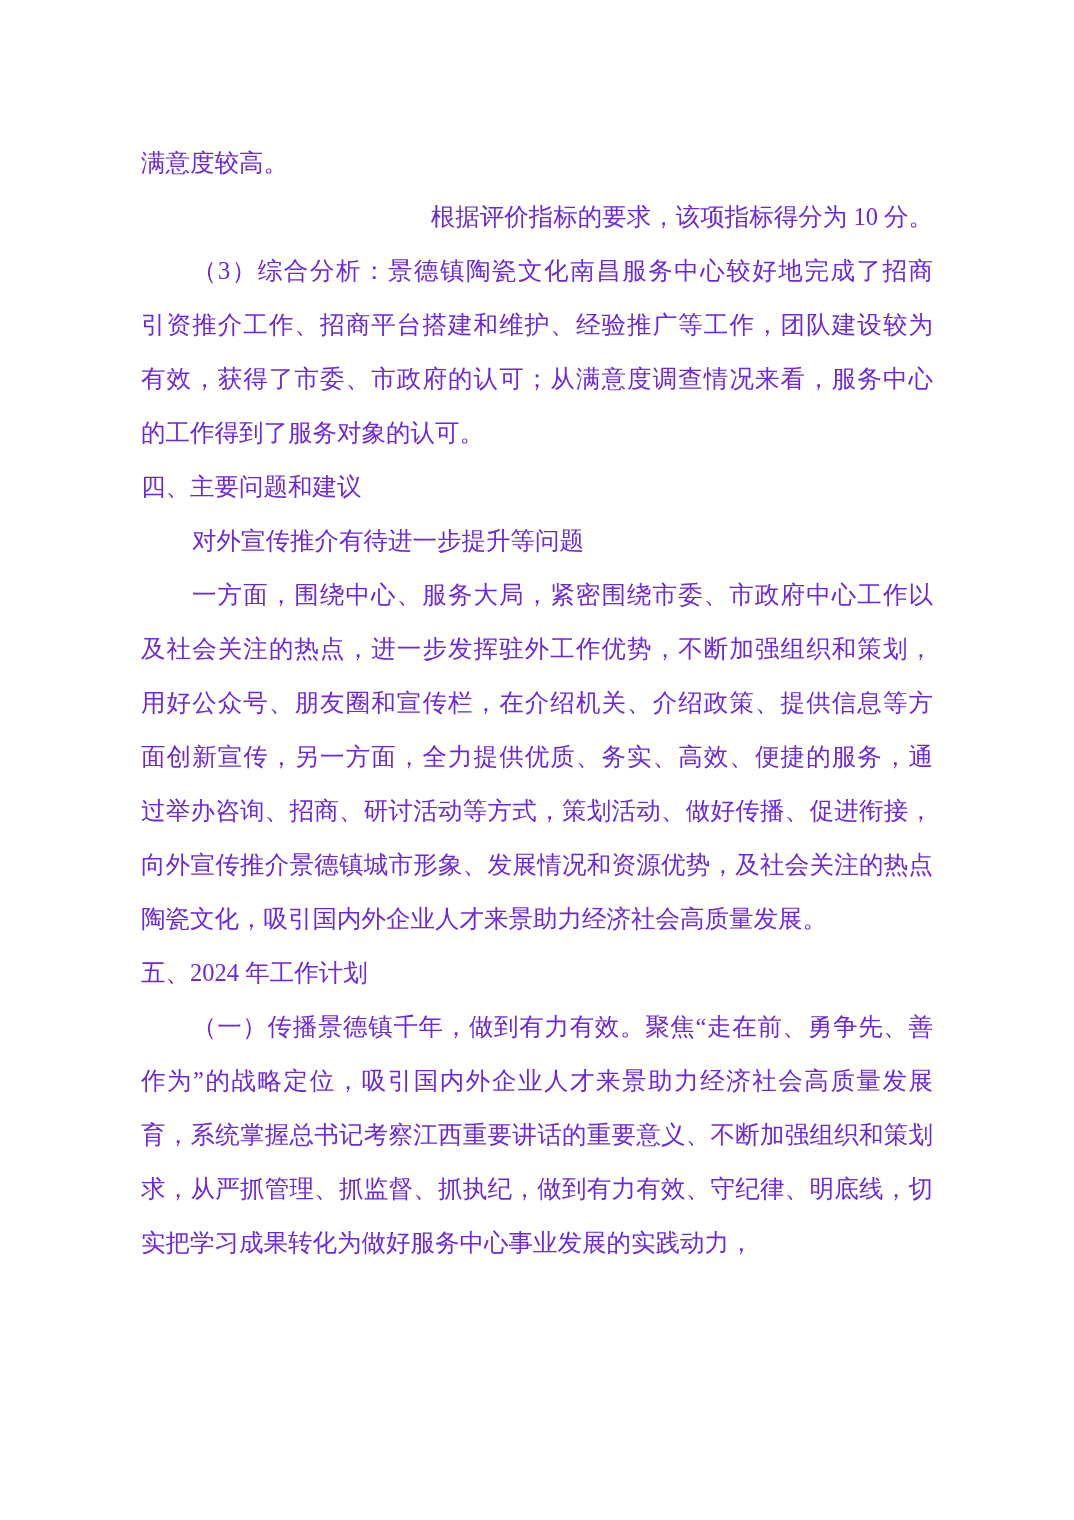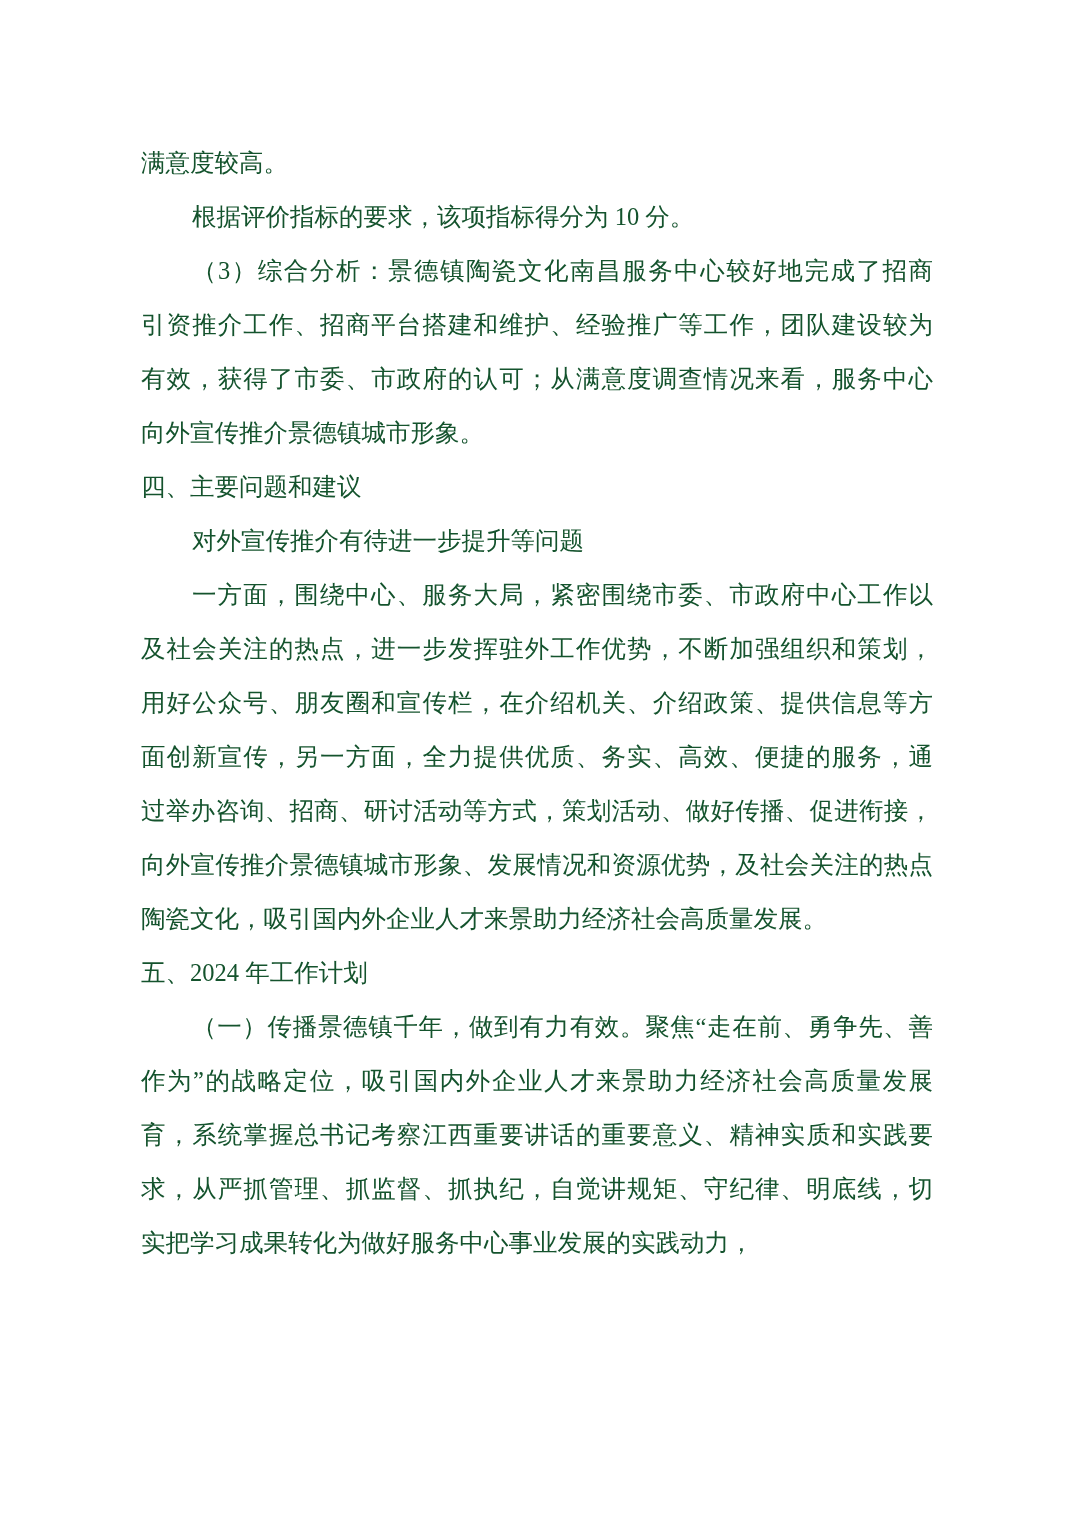--- a/index.html
+++ b/index.html
@@ -1,76 +1,76 @@
 <!DOCTYPE html>
 <html lang="zh"><head>
 <meta charset="utf-8">
 <style>
   html, body { margin: 0; padding: 0; background: #ffffff; }
   .page {
     position: relative;
     width: 1074px;
     height: 1360px;
     background: #ffffff;
-    color: #14532d;
+    color: #6d28d9;
     font-family: "Liberation Serif", "DejaVu Serif", serif;
     overflow: hidden;
   }
   .content {
     position: absolute;
     left: 141px;
     top: 136px;
     width: 792px;
   }
   .ln {
     height: 54px;
     line-height: 54px;
     font-size: 24.5px;
     white-space: normal;
   }
   
   .j { text-align: justify; text-align-last: justify; }
   
-  .ind { padding-left: 51px; }
+  .ind { padding-left: 51px; text-align: right; }
   
   .h2i { padding-left: 24px; }
   
   .h3i { padding-left: 51px; }
   .b { font-weight: normal; }
 </style>
 </head>
 <body>
 
 <div class="page">
   <div class="content">
 
     <div class="ln">满意度较高。</div>
 
     <div class="ln ind">根据评价指标的要求，该项指标得分为 10 分。</div>
 
     <div class="ln ind j">（3）综合分析：景德镇陶瓷文化南昌服务中心较好地完成了招商</div>
     <div class="ln j">引资推介工作、招商平台搭建和维护、经验推广等工作，团队建设较为</div>
     <div class="ln j">有效，获得了市委、市政府的认可；从满意度调查情况来看，服务中心</div>
-    <div class="ln">向外宣传推介景德镇城市形象。</div>
+    <div class="ln">的工作得到了服务对象的认可。</div>
 
     <div class="ln b">四、主要问题和建议</div>
 
 
     <div class="ln b h3i">对外宣传推介有待进一步提升等问题</div>
 
     <div class="ln ind j">一方面，围绕中心、服务大局，紧密围绕市委、市政府中心工作以</div>
     <div class="ln j">及社会关注的热点，进一步发挥驻外工作优势，不断加强组织和策划，</div>
     <div class="ln j">用好公众号、朋友圈和宣传栏，在介绍机关、介绍政策、提供信息等方</div>
     <div class="ln j">面创新宣传，另一方面，全力提供优质、务实、高效、便捷的服务，通</div>
     <div class="ln j">过举办咨询、招商、研讨活动等方式，策划活动、做好传播、促进衔接，</div>
     <div class="ln j">向外宣传推介景德镇城市形象、发展情况和资源优势，及社会关注的热点</div>
     <div class="ln">陶瓷文化，吸引国内外企业人才来景助力经济社会高质量发展。</div>
 
     <div class="ln b">五、2024 年工作计划</div>
 
     <div class="ln ind j">（一）传播景德镇千年，做到有力有效。聚焦“走在前、勇争先、善</div>
     <div class="ln j">作为”的战略定位，吸引国内外企业人才来景助力经济社会高质量发展</div>
-    <div class="ln j">育，系统掌握总书记考察江西重要讲话的重要意义、精神实质和实践要</div>
-    <div class="ln j">求，从严抓管理、抓监督、抓执纪，自觉讲规矩、守纪律、明底线，切</div>
+    <div class="ln j">育，系统掌握总书记考察江西重要讲话的重要意义、不断加强组织和策划</div>
+    <div class="ln j">求，从严抓管理、抓监督、抓执纪，做到有力有效、守纪律、明底线，切</div>
     <div class="ln">实把学习成果转化为做好服务中心事业发展的实践动力，</div>
 
   </div>
 </div>
 
 </body></html>

